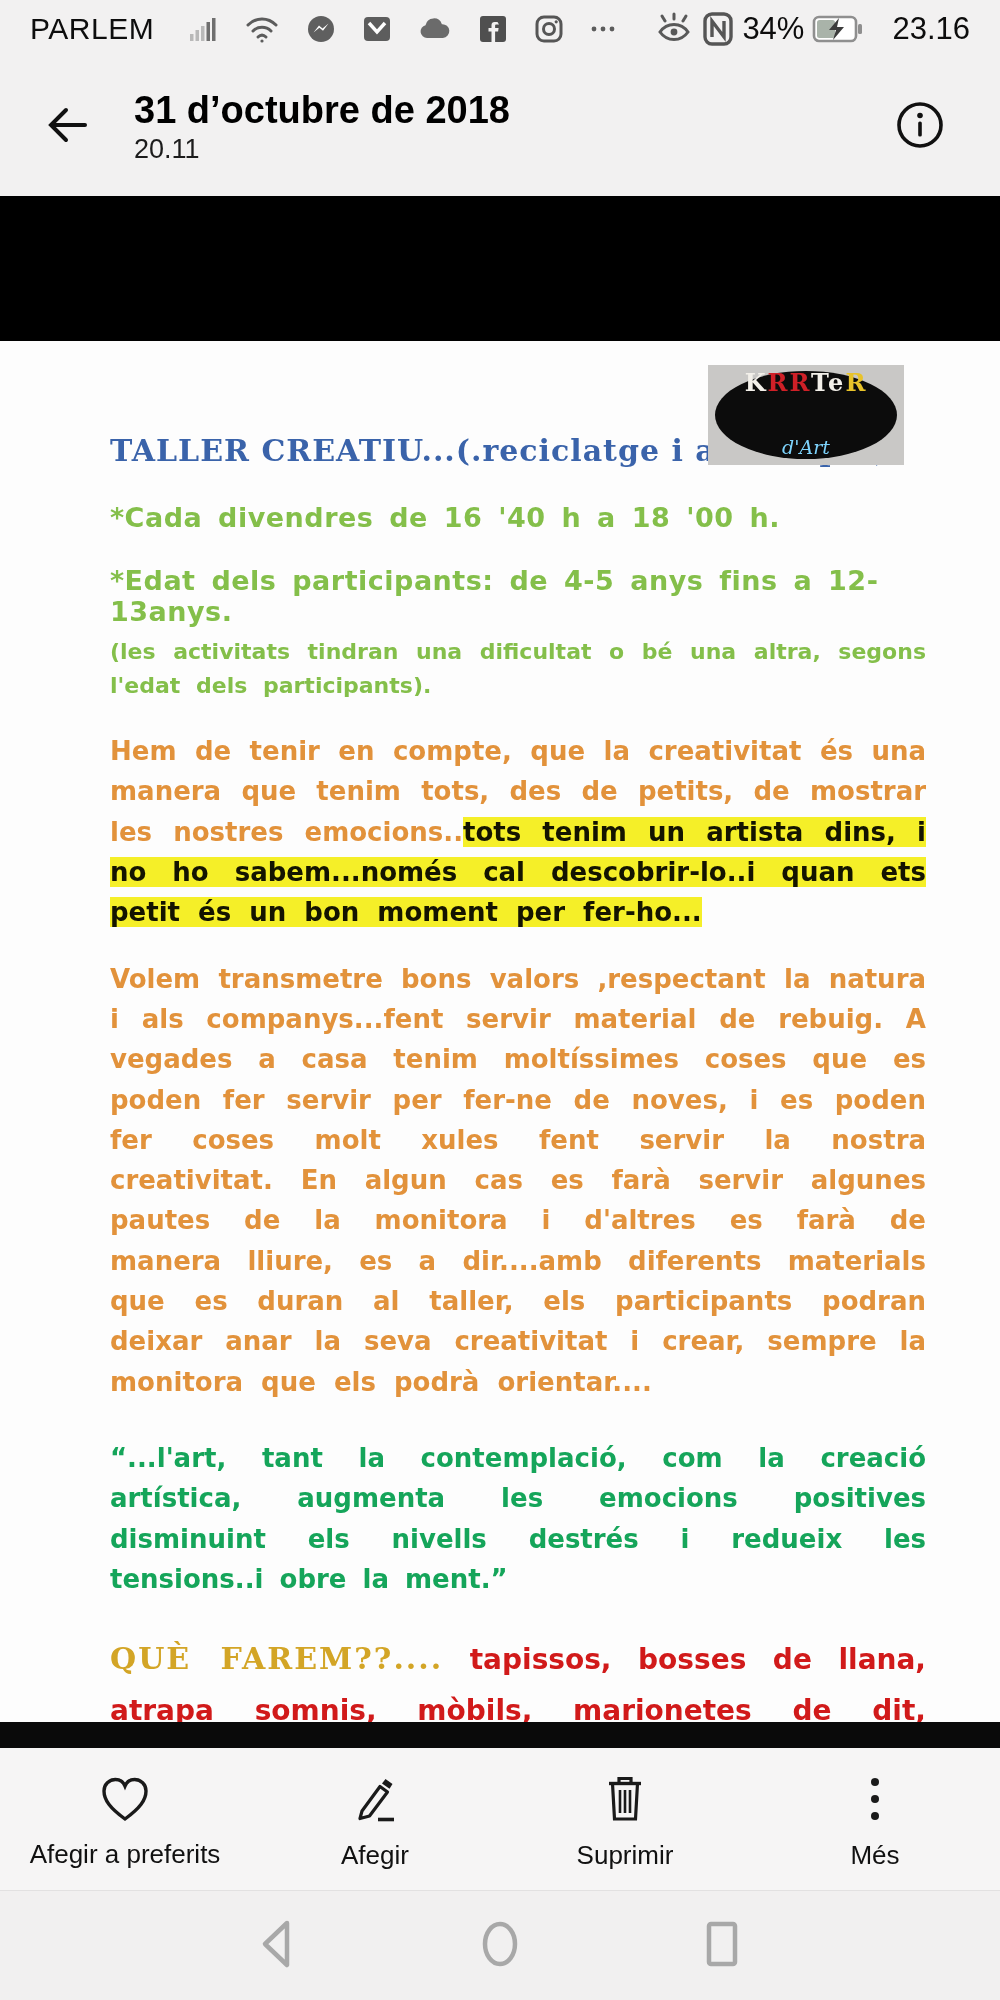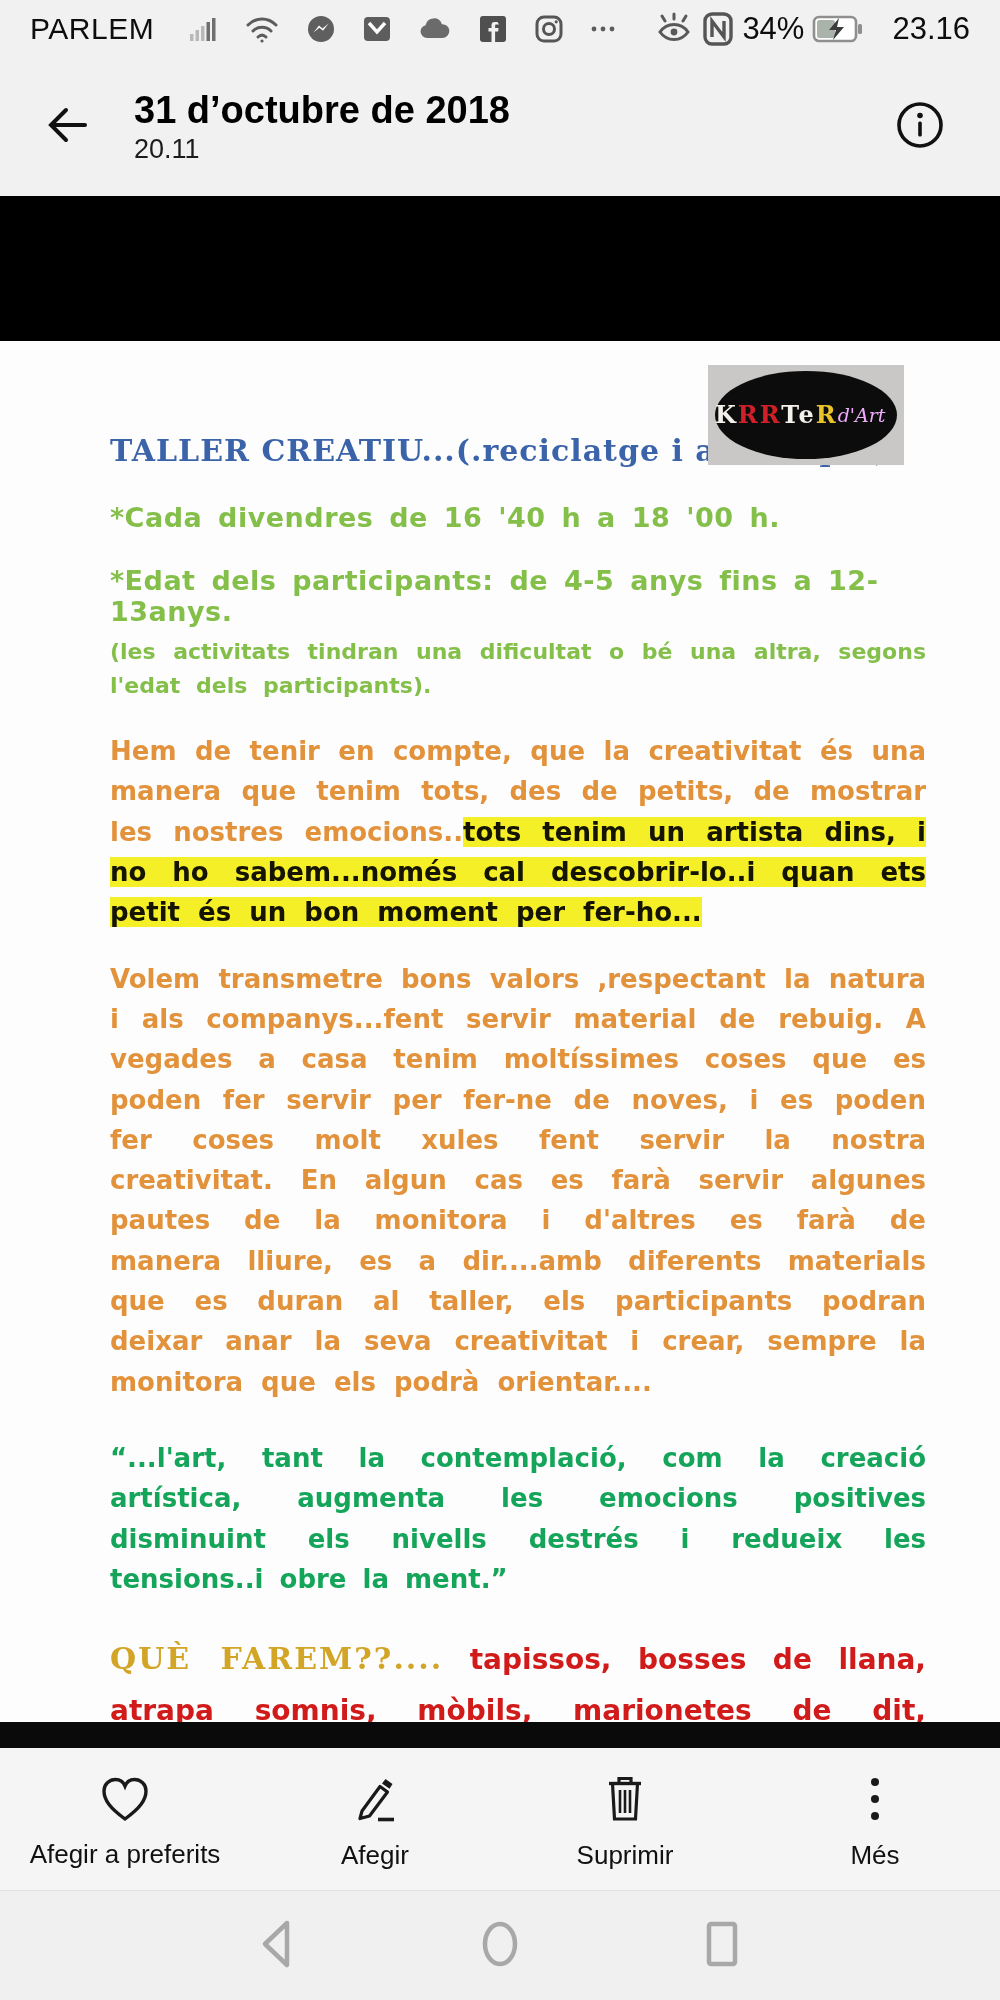--- a/index.html
+++ b/index.html
@@ -24,24 +24,24 @@
   .info-btn { position:absolute; right:52px; top:50%; transform:translateY(-50%); width:56px; height:56px; display:flex; align-items:center; justify-content:center; }
 
   
   .black-top { height:145px; background:#000; }
   .black-bottom { height:26px; background:#0a0a0a; }
 
   
   .photo { height:1381px; background:#fdfdfd; position:relative; padding:0 74px 0 110px; overflow:hidden; }
   .flyer { font-family:"DejaVu Sans", sans-serif; }
   .logo { position:absolute; top:24px; right:96px; width:196px; height:100px; background:#c9c8c6; display:flex; align-items:center; justify-content:center; }
-  .logo-oval { width:182px; height:88px; background:#0c0c0c; border-radius:50%; display:flex; flex-direction:row; align-items:center; justify-content:flex-start; }
+  .logo-oval { width:182px; height:88px; background:#0c0c0c; border-radius:50%; display:flex; flex-direction:column; align-items:center; justify-content:space-between; }
   .logo-line1 { font-family:"DejaVu Serif", serif; font-weight:bold; font-size:24px; letter-spacing:2px; line-height:1; }
   .lg.w { color:#f3f0ea; } .lg.r { color:#cf2027; } .lg.y { color:#e8c32a; }
-  .logo-line2 { font-family:"DejaVu Serif", serif; font-style:italic; color:#f0abfc; font-size:19px; line-height:1.2; }
+  .logo-line2 { font-family:"DejaVu Serif", serif; font-style:italic; color:#7dd3fc; font-size:19px; line-height:1.2; }
 
   .flyer-title { margin-top:92px; font-family:"DejaVu Serif", serif; font-weight:bold; font-size:30px; letter-spacing:1px; color:#3a63aa; }
   .line-green { margin-top:34px; font-size:27px; font-weight:bold; color:#84bf4a; letter-spacing:.5px; word-spacing:6px; }
   .line-green2 { margin-top:32px; }
   .note-green { margin-top:8px; font-size:22px; font-weight:bold; color:#84bf4a; line-height:1.55; text-align:justify; word-spacing:8px; }
   .para { margin-top:28px; font-size:26px; font-weight:bold; line-height:1.55; text-align:justify; word-spacing:9px; }
   .para.orange { color:#e2923b; }
   .hl { background:#f5ef28; color:#141400; }
   .para.values { margin-top:26px; }
   .para.quote { margin-top:36px; color:#15a55a; word-spacing:7px; }

